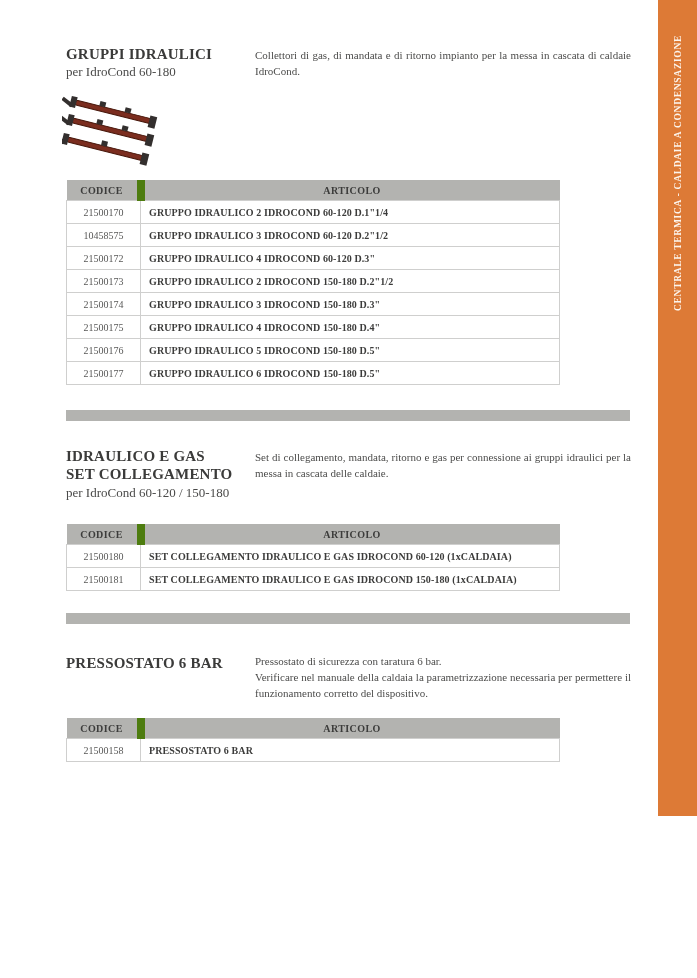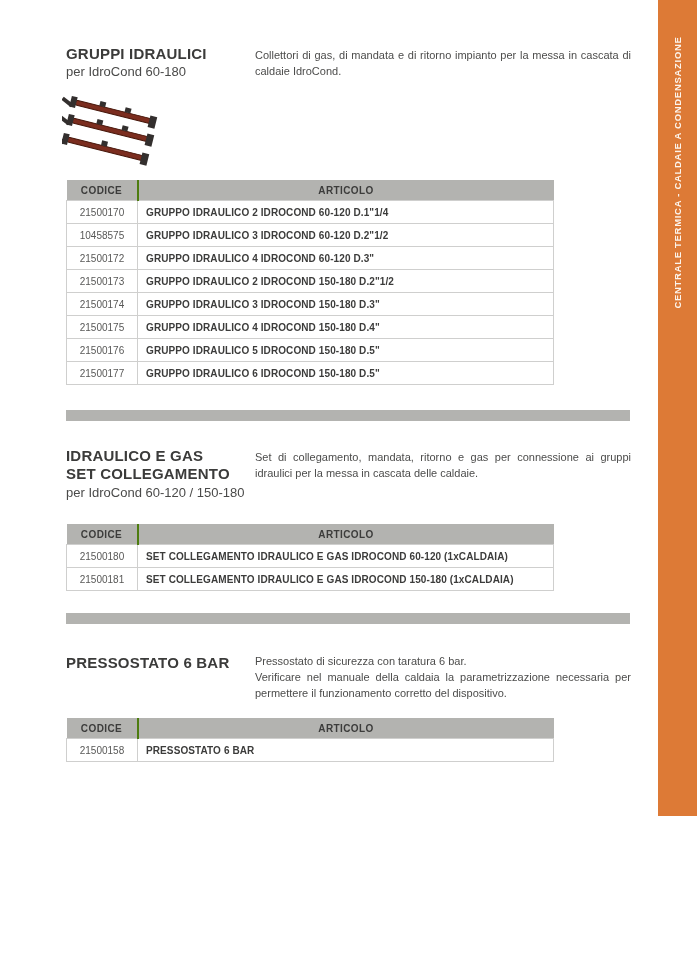--- a/index.html
+++ b/index.html
@@ -1,40 +1,40 @@
 <!DOCTYPE html>
 <html><head>
 <meta charset="utf-8">
 <style>
   html,body{margin:0;padding:0;}
   body{
     width:697px;height:978px;
     font-family:"Liberation Sans", sans-serif;
     background:#ffffff;
   }
-  .page{position:relative;width:697px;height:816px;background:#ffffff;overflow:hidden;}
+  .page{position:relative;width:697px;height:816px;background:#ffffff;overflow:hidden;font-family:Liberation Serif, serif;}
 
   
   .side-tab{position:absolute;top:0;right:0;width:39px;height:978px;background:#DD7A36;}
   .side-tab-label-wrap{position:absolute;top:0;right:0;width:39px;height:345px;
     display:flex;align-items:center;justify-content:center;}
   .side-tab-label{transform:rotate(-90deg);white-space:nowrap;color:#FCF4EC;
     font-size:9.5px;font-weight:bold;letter-spacing:0.7px;}
 
   
   .section-title{font-size:15px;font-weight:bold;color:#3B3B3A;letter-spacing:0.2px;line-height:18px;}
   .section-subtitle{font-size:13px;color:#4A4A49;line-height:17px;}
   .section-desc{font-size:11px;color:#4C4C4B;line-height:16px;text-align:justify;}
   .section-desc p{margin:0;}
 
   
   .parts-table{border-collapse:collapse;table-layout:fixed;width:485px;}
   .parts-table th{background:#B3B3B0;height:20px;font-size:10px;font-weight:bold;
     color:#3C3C3B;letter-spacing:0.4px;padding:0;}
-  .parts-table th.col-codice{width:70px;border-right:2px solid #4d7c0f;}
+  .parts-table th.col-codice{width:70px;border-right:8px solid #4d7c0f;}
   .parts-table th.col-articolo{width:415px;}
   .parts-table td{height:22px;border:1px solid #CFCFCE;font-size:10px;background:#ffffff;padding:0;}
   .cell-codice{text-align:center;color:#585857;}
   .cell-articolo{font-weight:bold;color:#3C3C3B;padding-left:8px !important;letter-spacing:0.1px;}
 
   .divider{position:absolute;left:66px;width:564px;height:11px;background:#B3B3B0;}
 
   .footer{position:absolute;top:936px;right:67px;font-size:10px;color:#575756;text-align:center;}
   .footer .page-num{font-weight:bold;margin-left:3px;}
 

